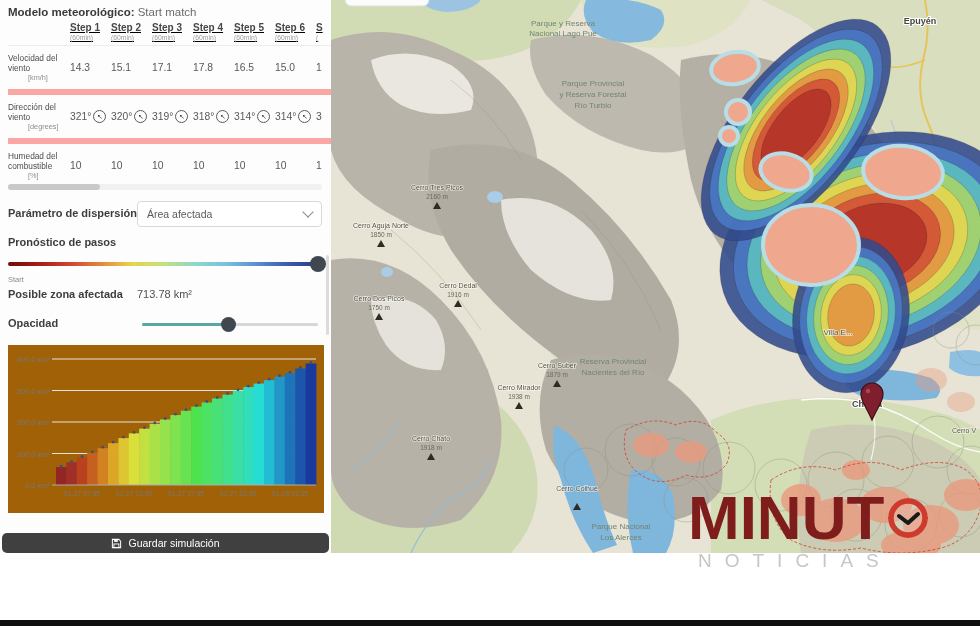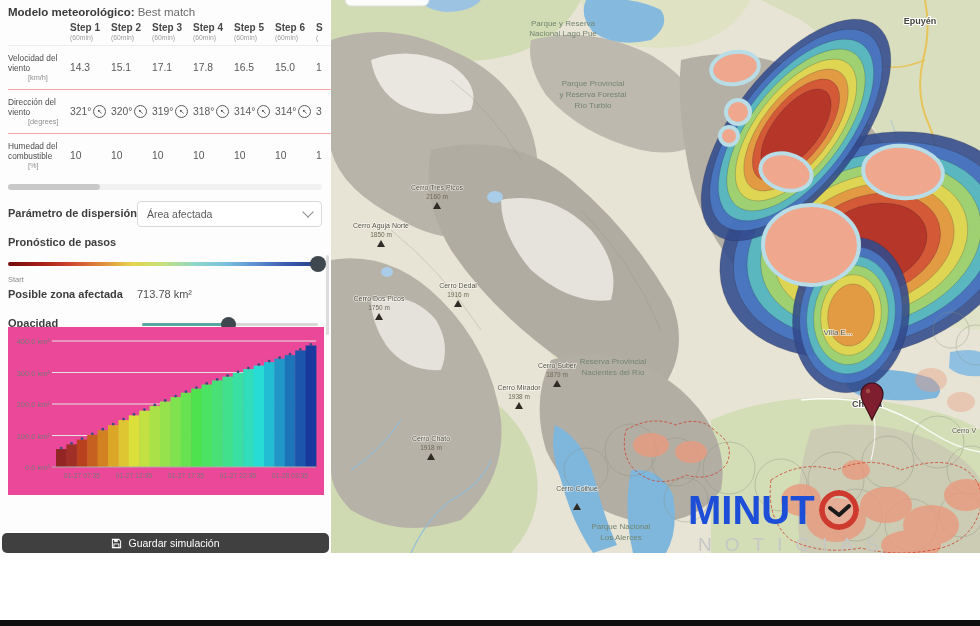--- a/index.html
+++ b/index.html
@@ -7,22 +7,22 @@
          font-family:"Liberation Sans",sans-serif;}
   
   .panel{position:absolute;left:0;top:0;width:331px;height:553px;background:#fdfdfd;
          border-right:1px solid #e3e3e3;overflow:hidden;}
   .panel-title{position:absolute;left:8px;top:6px;font-size:11.5px;color:#3e3e3e;}
   .panel-title b{font-weight:bold;color:#3a3a3a;}
   .panel-title .val{color:#6b6b6b;font-weight:normal;}
 
   .wtable{position:absolute;left:8px;top:22px;width:323px;overflow:hidden;}
   .wrow{display:grid;grid-template-columns:62px repeat(7,41px);align-items:center;}
-  .wrow.header{border-bottom:1px solid #ededed;padding-bottom:4px;}
-  .wrow.body{border-bottom:1px solid #fca5a5;min-height:43px;}
+  .wrow.header{border-bottom:1px solid #ededed;padding-bottom:4px;text-decoration:underline;}
+  .wrow.body{border-bottom:6px solid #fca5a5;min-height:43px;}
   .wrow.body:last-child{border-bottom:none;}
   .stephead{font-size:10px;font-weight:bold;color:#474747;}
   .stepsub{font-size:6.8px;color:#9d9d9d;margin-top:1px;}
   .rowlabel{font-size:8.3px;color:#4c4c4c;line-height:1.25;}
   .rowunit{font-size:7.3px;color:#8e8e8e;padding-left:20px;}
   .cellval{font-size:10.3px;color:#585858;display:flex;align-items:center;gap:2px;}
   .compass{width:11px;height:11px;border:1.2px solid #5a5a5a;border-radius:50%;
            display:inline-flex;align-items:center;justify-content:center;
            font-size:7px;color:#444;line-height:1;}
   .hscroll{position:absolute;left:8px;top:184px;width:314px;height:6px;background:#f1f1f1;border-radius:3px;}
@@ -40,52 +40,52 @@
   .rainbow{position:absolute;left:8px;top:262px;width:310px;height:4px;border-radius:2px;
     background:linear-gradient(to right,#6f0d0d,#a61d15,#cf4530,#e08a3c,#e7d44c,#c3e07c,#8fd8c8,#79c2de,#5e8ed0,#3a5cae,#263c86);}
   .rainbow .knob{position:absolute;right:-8px;top:-6px;width:16px;height:16px;border-radius:50%;
     background:#3f474f;}
   .slider-cap{position:absolute;font-size:7.5px;color:#8b8b8b;top:275px;}
   .opslider{position:absolute;left:142px;top:323px;width:176px;height:3px;border-radius:2px;background:#d7d7d7;}
   .opslider .fill{position:absolute;left:0;top:0;height:3px;border-radius:2px;background:#58a8a1;}
   .opslider .knob{position:absolute;top:-6px;width:15px;height:15px;border-radius:50%;background:#3f474f;}
   .zone-val{position:absolute;left:137px;top:288px;font-size:11px;color:#4f4f4f;}
 
-  .chartbox{position:absolute;left:8px;top:327px;width:316px;height:168px;background:#ec4899;}
+  .chartbox{position:absolute;left:8px;top:345px;width:316px;height:168px;background:#a16207;}
 
   .savebtn{position:absolute;left:2px;top:533px;width:327px;height:20px;background:#404040;border:none;
     border-radius:5px;color:#fff;font-size:10.5px;display:flex;align-items:center;justify-content:center;
     gap:6px;cursor:pointer;font-family:"Liberation Sans",sans-serif;}
 
   
   .map{position:absolute;left:331px;top:0;width:649px;height:553px;overflow:hidden;cursor:grab;}
   .map svg{display:block;}
   text{font-family:"Liberation Sans",sans-serif;}
   .mt-park{font-size:8px;fill:#72856f;}
   .mt-town{font-size:9px;fill:#45453e;paint-order:stroke;stroke:#ffffff;stroke-width:2px;font-weight:bold;}
   .mt-villa{font-size:8px;fill:#4c5a52;paint-order:stroke;stroke:#ffffffaa;stroke-width:1.5px;}
   .mt-peak{font-size:7px;fill:#53503f;paint-order:stroke;stroke:#ffffff99;stroke-width:1.5px;}
   .mt-elev{font-size:6.5px;fill:#6e6a58;}
 
   
   .watermark{position:absolute;left:688px;top:487px;width:292px;pointer-events:none;}
   .wm-row{display:flex;align-items:center;}
-  .wm-title{font-size:40px;font-weight:bold;color:#1d4ed8;letter-spacing:0px;line-height:1;}
+  .wm-title{font-size:62px;font-weight:bold;color:#7f1d1d;letter-spacing:0px;line-height:1;}
   .wm-sub{font-size:19px;color:#c6c6c6;letter-spacing:13px;margin-top:1px;margin-left:10px;white-space:nowrap;}
   .bottombar{position:absolute;left:0;bottom:0;width:980px;height:6px;background:#0f0f0f;}
 </style>
 </head>
 <body>
 
 <div class="stage">
 
   <div class="panel">
     <div class="panel-title">
       <b>Modelo meteorológico:</b>
-      <span class="val">Best match</span>
+      <span class="val">Start match</span>
     </div>
 
     <div class="wtable" id="wtable">
         <div class="wrow header">
           <div></div>
           <div>
             <div class="stephead">Step 1</div>
             <div class="stepsub">(60min)</div>
           </div>
           <div>

